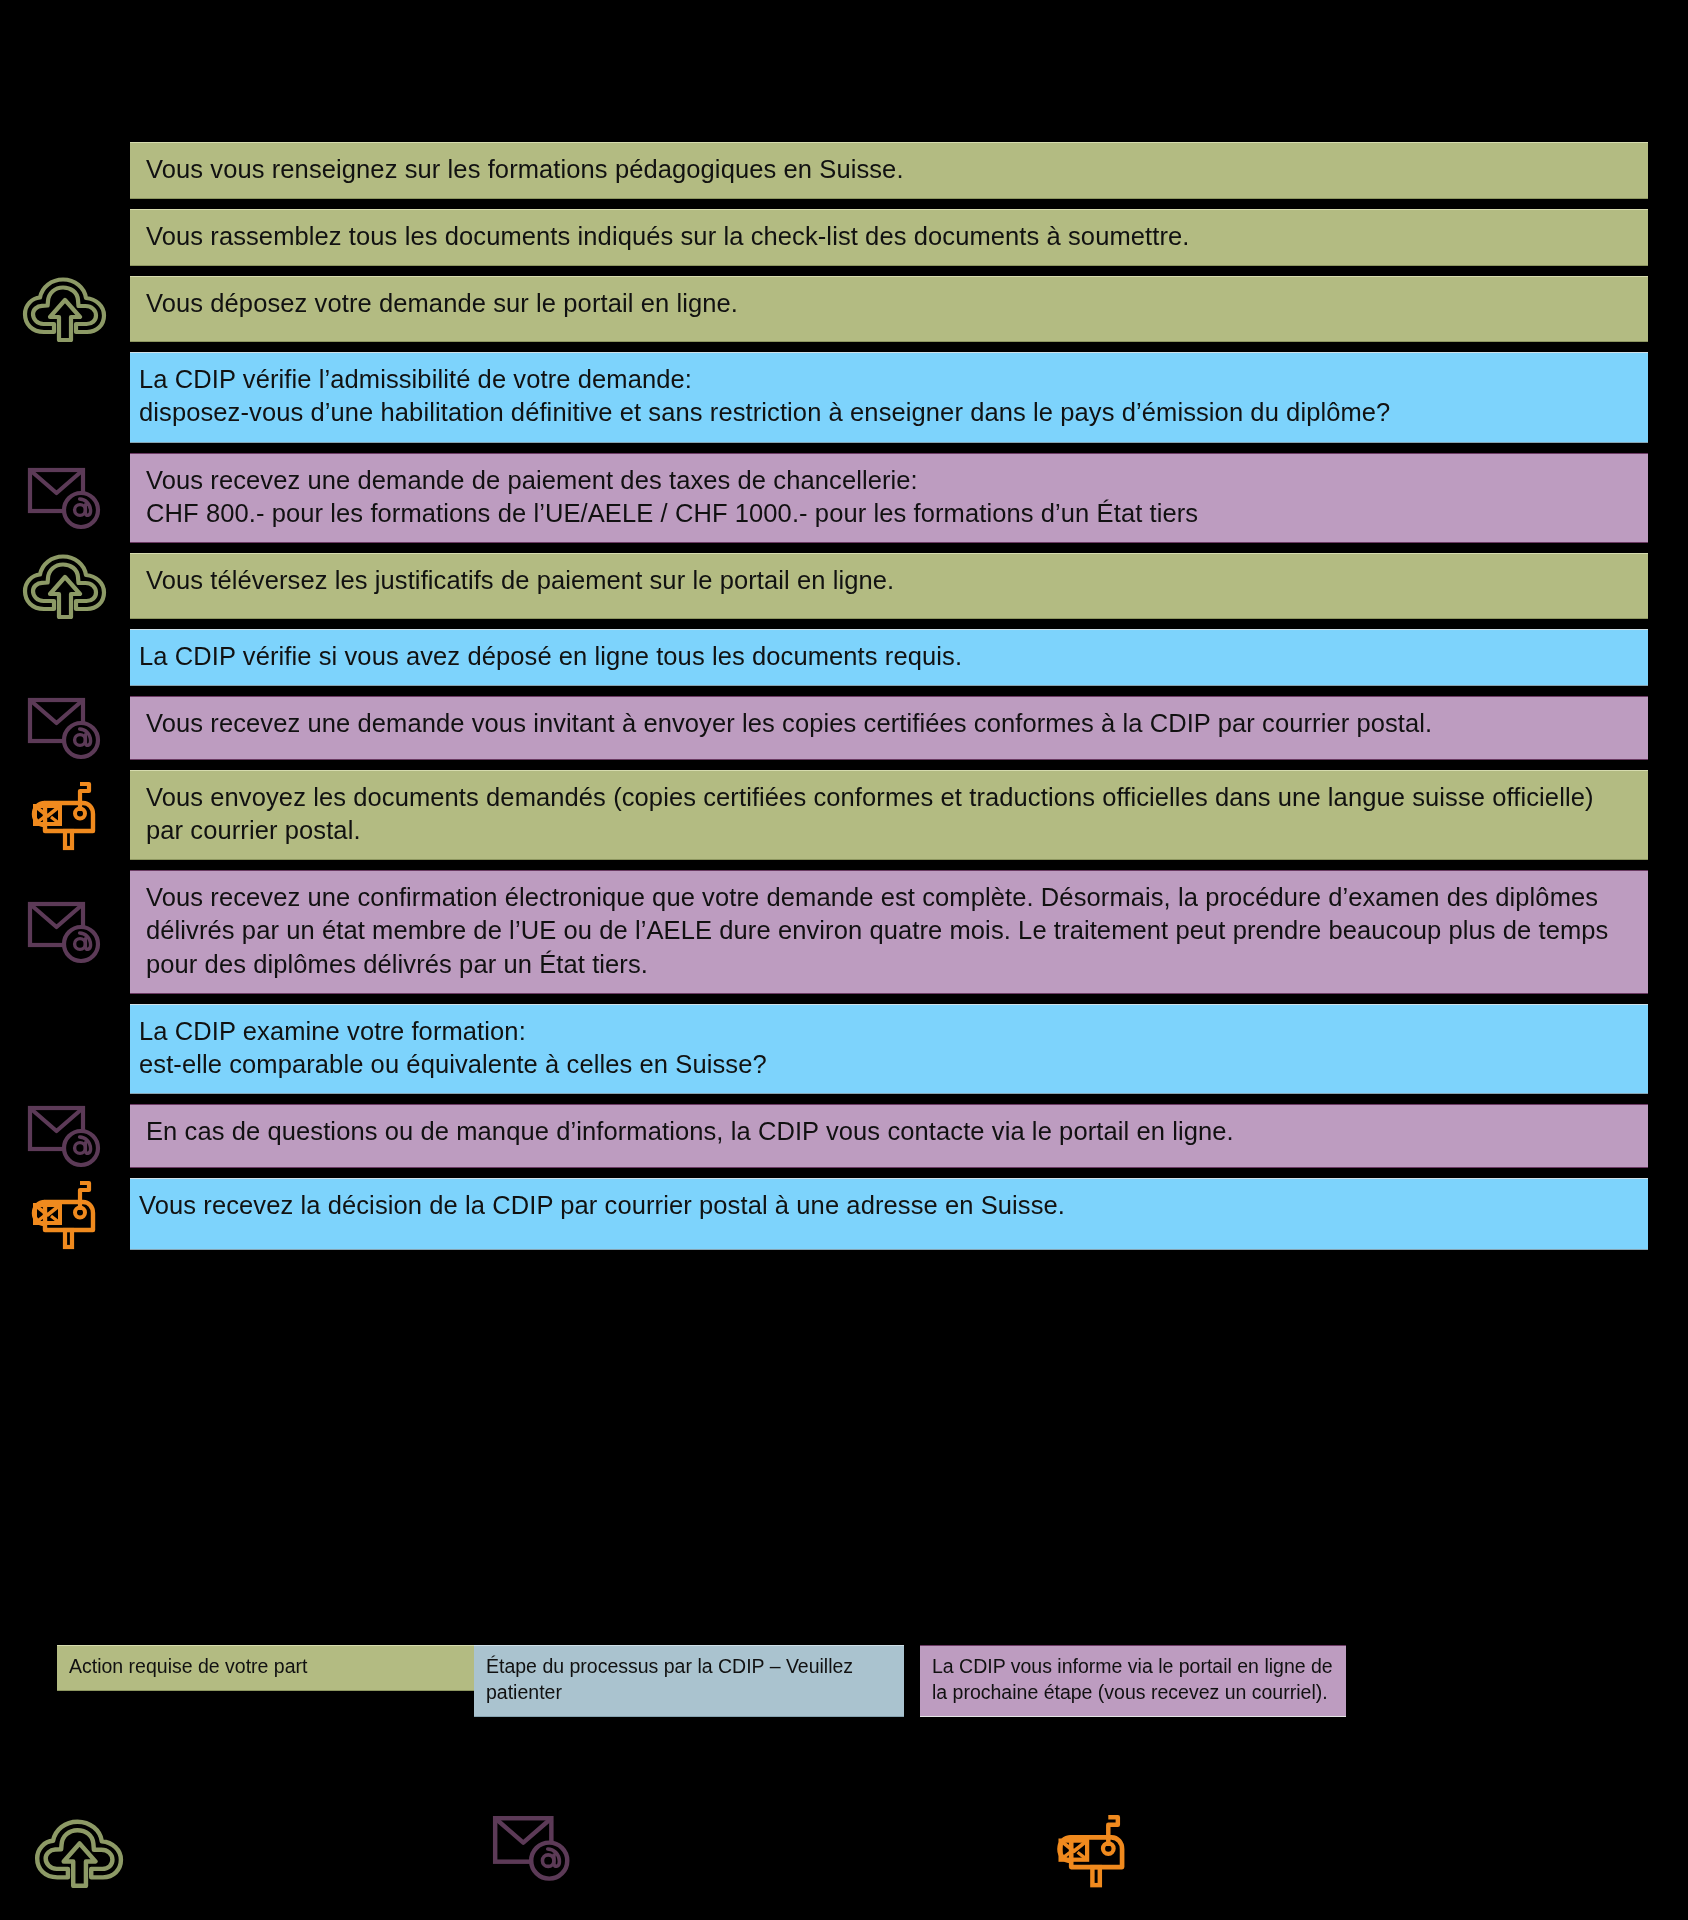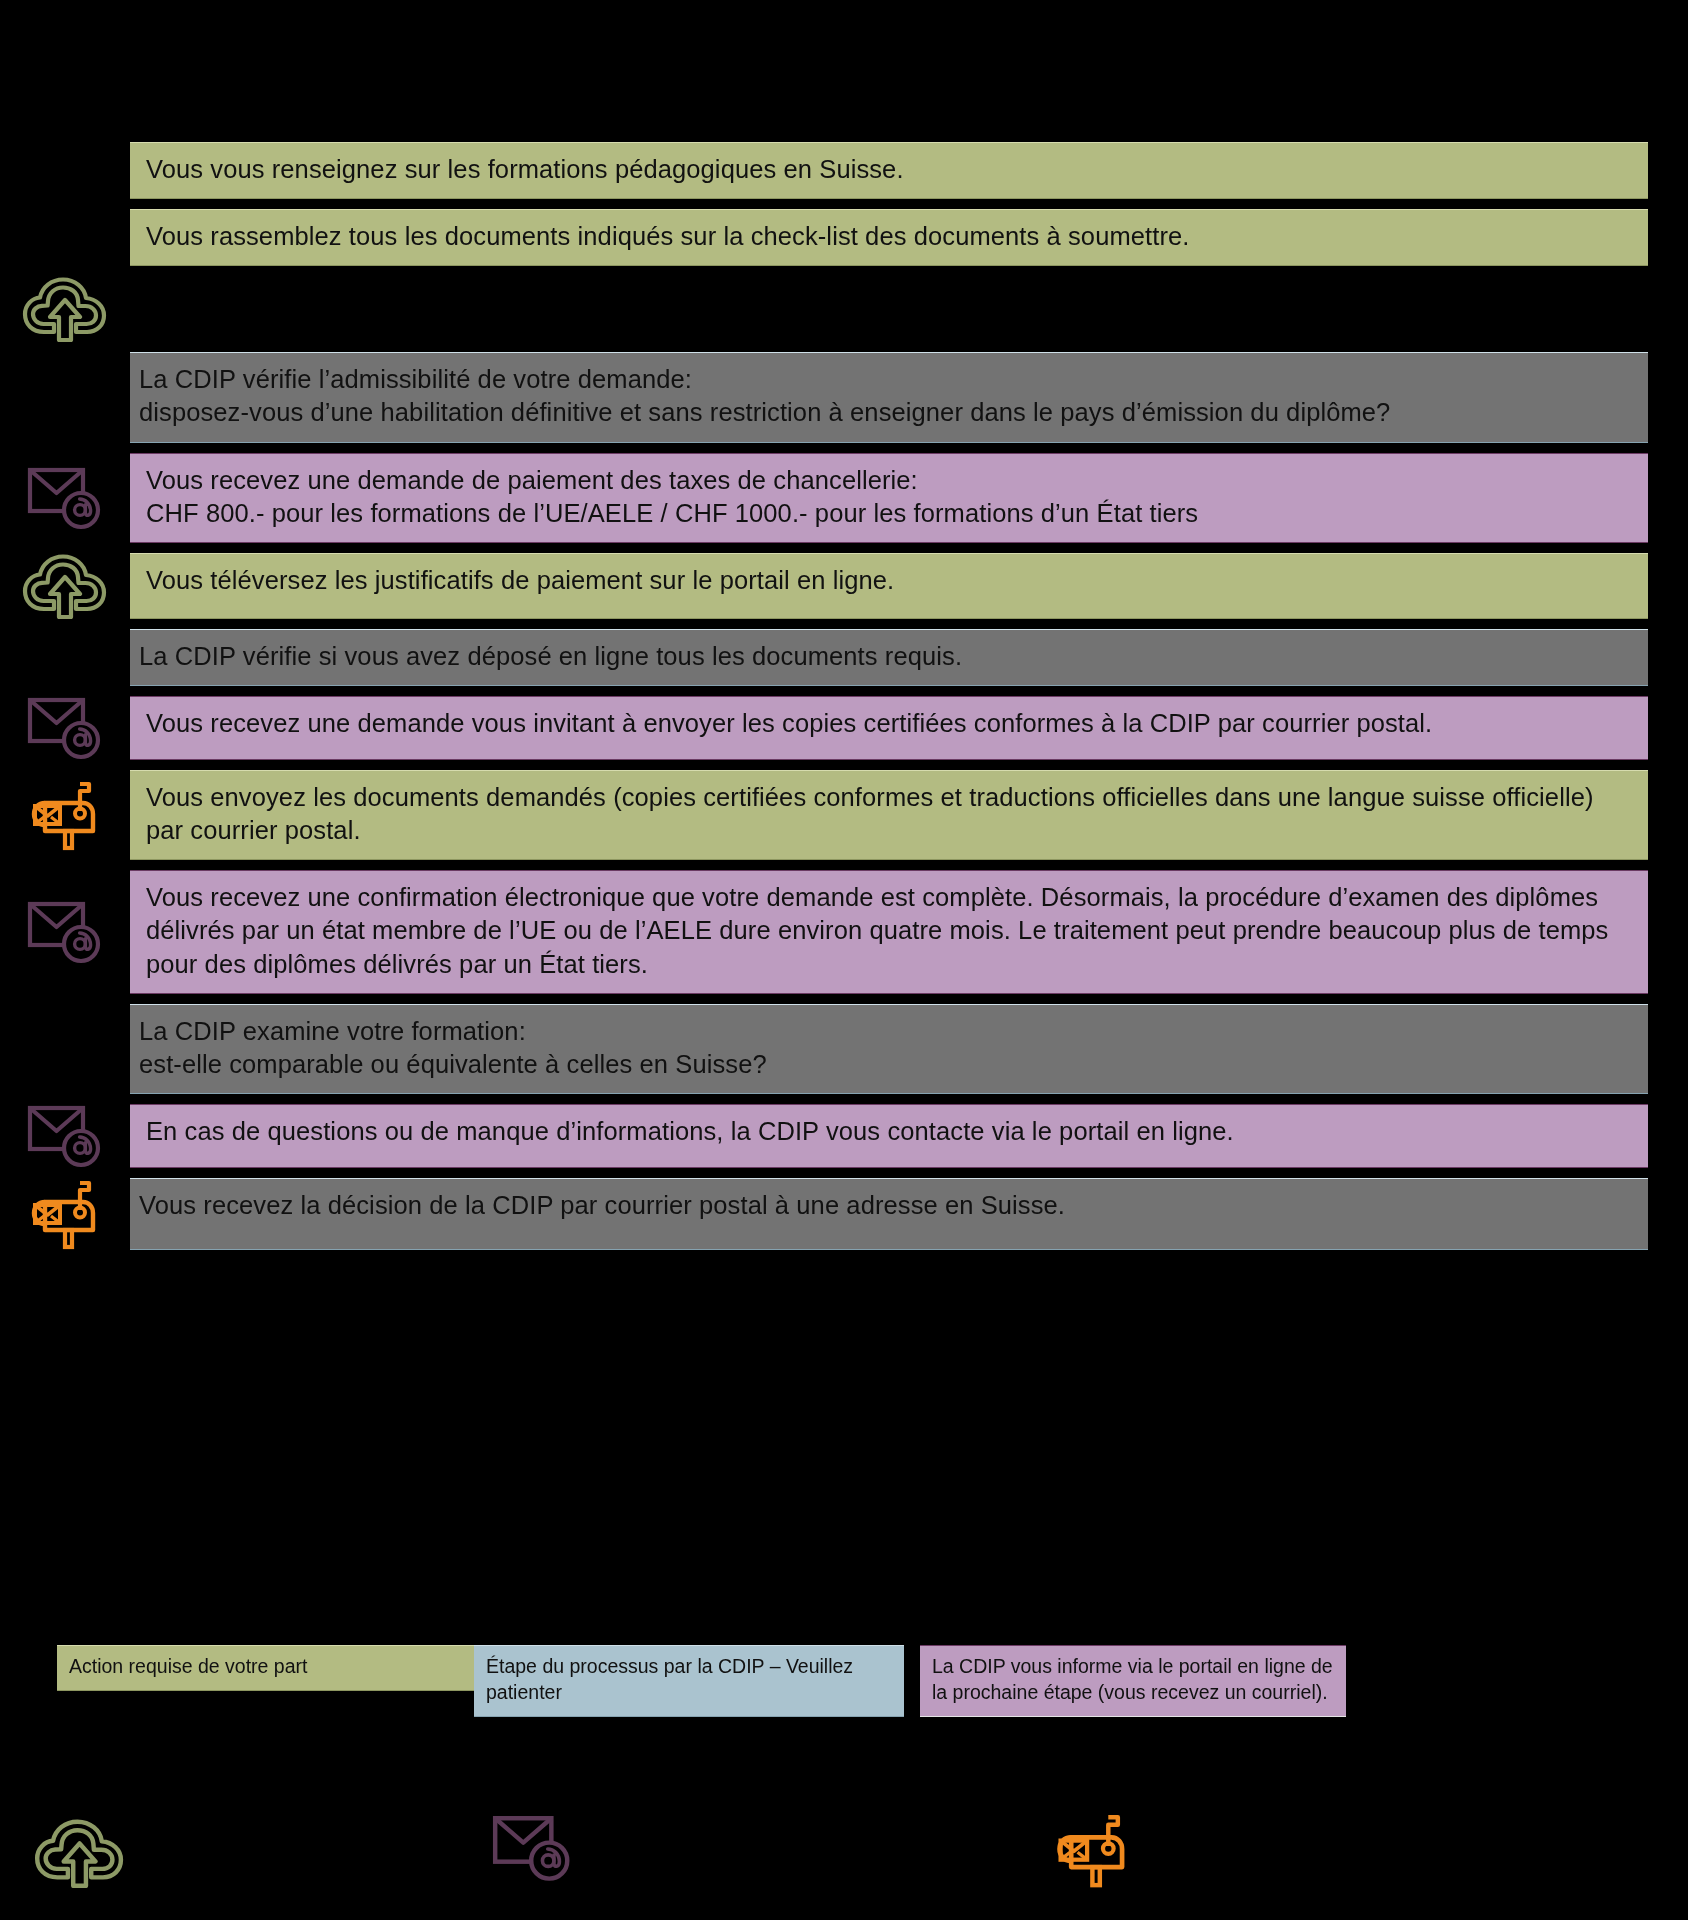--- a/index.html
+++ b/index.html
@@ -44,21 +44,21 @@
     margin-right:40px;
     padding:10px 16px 12px 16px;
     box-sizing:border-box;
     color:#111111;
     font-size:25.5px;
     line-height:1.30;
     letter-spacing:0.1px;
     white-space:pre-line;
   }
   .box.green{background:#b3bb82;border-top:1px solid #d6dbae;border-bottom:1px solid #8d9660;}
-  .box.blue {background:#737373;border-top:1px solid #cfe0e8;border-bottom:1px solid #86a3b1;padding-left:9px;}
+  .box.blue {background:#7dd3fc;border-top:1px solid #cfe0e8;border-bottom:1px solid #86a3b1;padding-left:9px;}
   .box.purple{background:#bd9cc0;border-top:1px solid #6b3a63;border-bottom:1px solid #6b3a63;}
 
   
   .legend{
     position:absolute;
     left:0;
     top:1637px;
     width:1688px;
     height:130px;
   }
@@ -101,20 +101,21 @@
         <div class="icon-cell"></div>
         <div class="box green">Vous rassemblez tous les documents indiqués sur la check-list des documents à soumettre.</div>
       </div>
       <div class="row">
         <div class="icon-cell">
           <svg width="86" height="66" viewBox="0 0 86 66">
             <path d="M22 56 C10 56 3 48 3 38 C3 29 10 22 18 21.5 C20 11 29.5 3.5 41 3.5 C53 3.5 62.5 11.5 64 22 C74 23 82 30 82 39.5 C82 49 75 56 65 56 L54 56 L54 48 L64.5 48 C70 48 74 44.5 74 39.5 C74 34 69.5 30 63.5 30 L56.5 30 L56 24 C55.3 16 48.8 11.5 41 11.5 C33 11.5 26.6 17 26 25 L25.6 29.5 L20 29.8 C15 30 11 33.7 11 38 C11 43 15 48 21.5 48 L32 48 L32 56 Z" fill="none" stroke="#8d9a66" stroke-width="4.2" stroke-linejoin="round"></path>
             <path d="M43 24 L58 41 L49 41 L49 64 L37 64 L37 41 L28 41 Z" fill="none" stroke="#8d9a66" stroke-width="4.2" stroke-linejoin="round"></path>
           </svg>
         </div>
+        <div class="box green">Vous déposez votre demande sur le portail en ligne.</div>
       </div>
       <div class="row">
         <div class="icon-cell"></div>
         <div class="box blue">La CDIP vérifie l’admissibilité de votre demande:
 disposez-vous d’une habilitation définitive et sans restriction à enseigner dans le pays d’émission du diplôme?</div>
       </div>
       <div class="row">
         <div class="icon-cell">
           <svg width="76" height="64" viewBox="0 0 76 64">
             <rect x="3" y="4" width="53" height="41" fill="none" stroke="#5c3a57" stroke-width="4.2"></rect>

